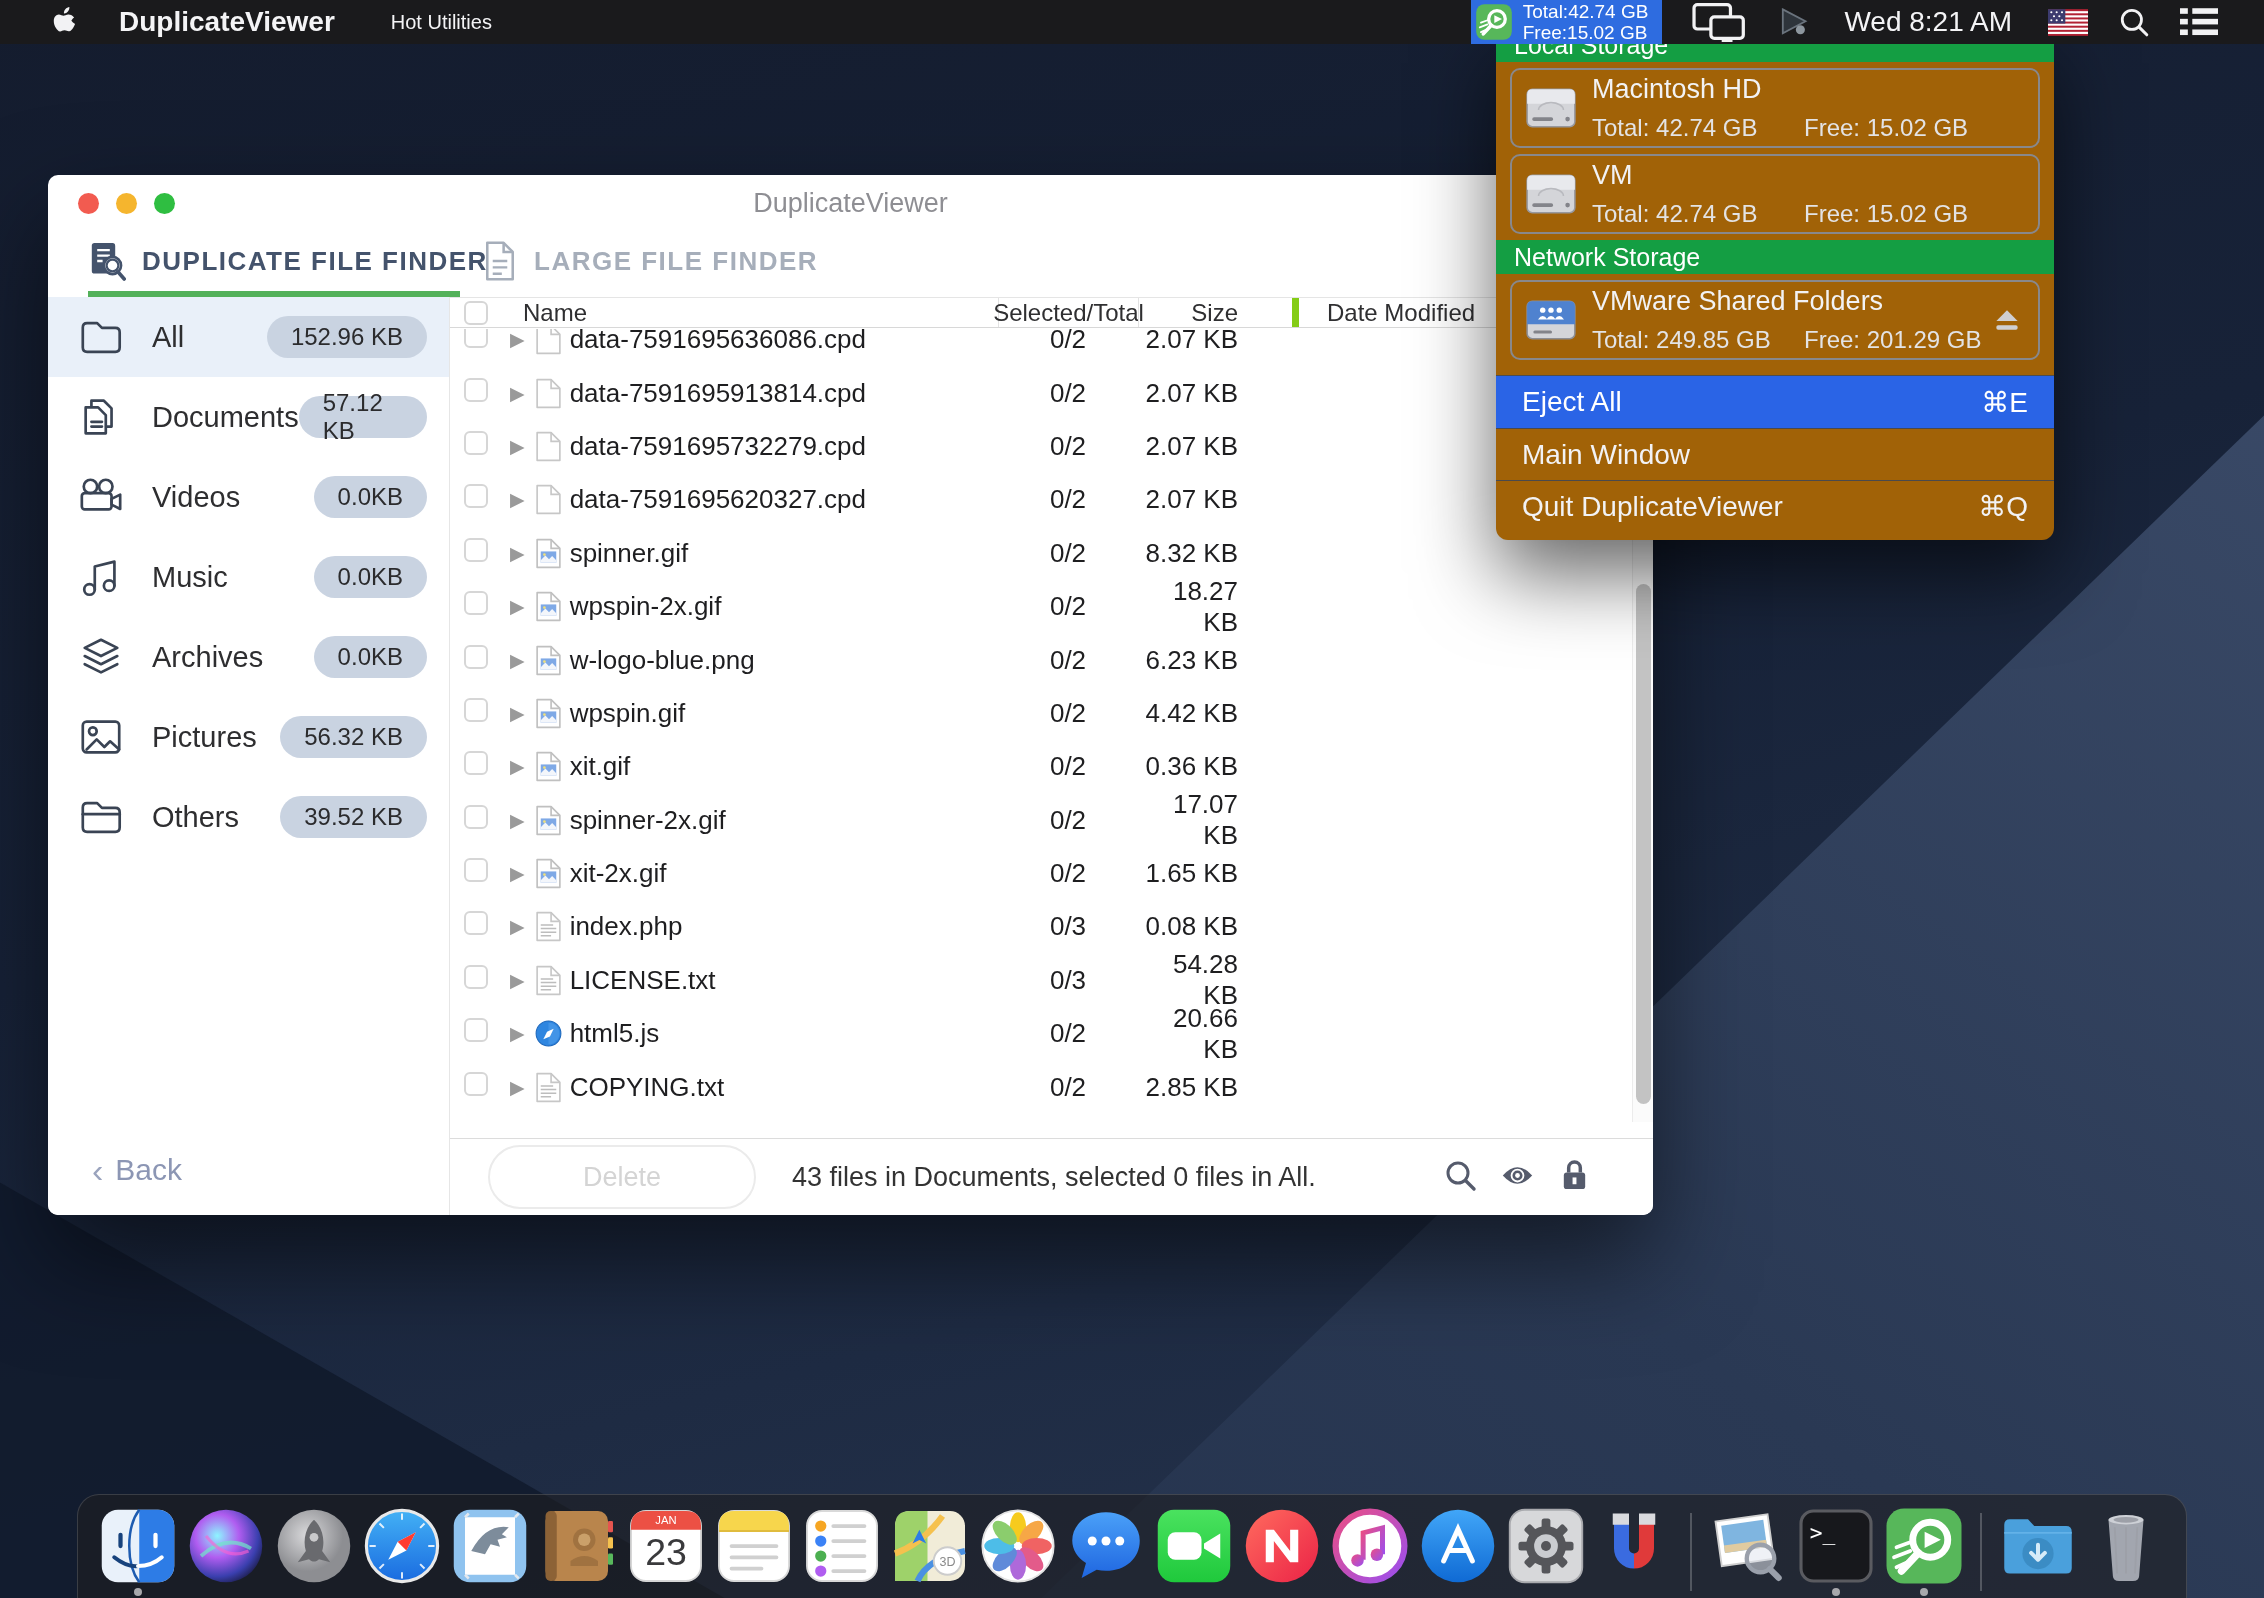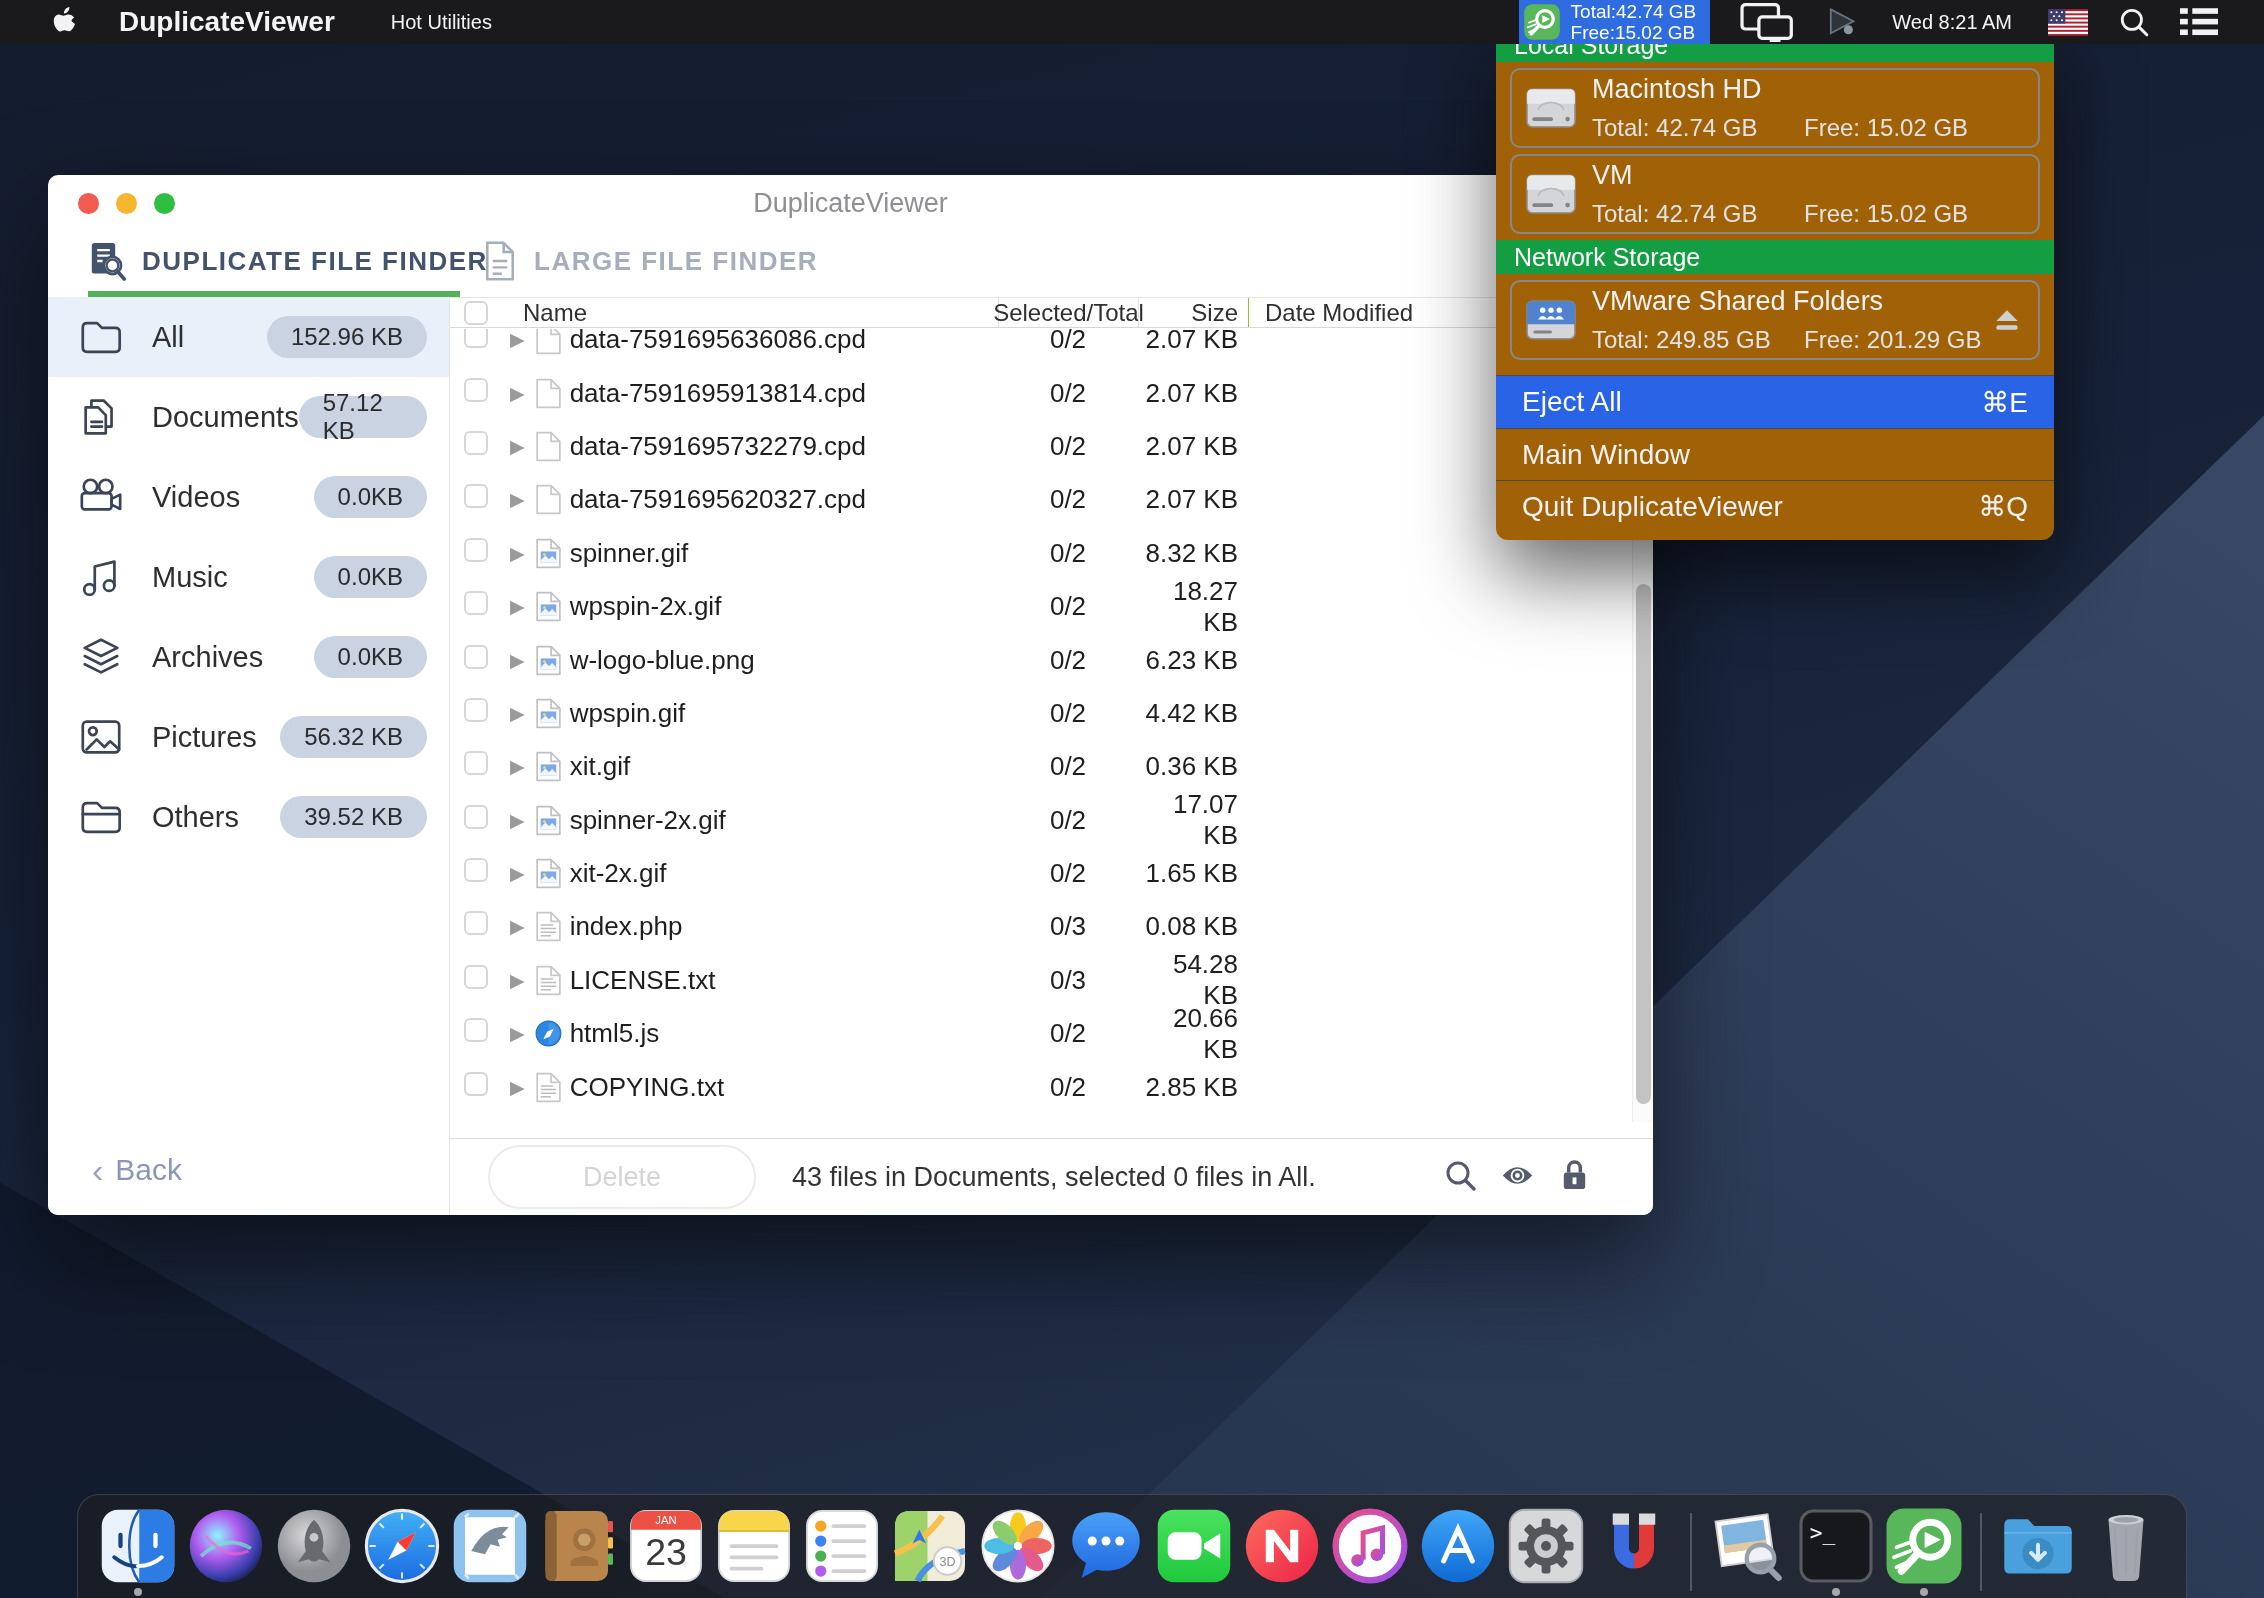--- a/index.html
+++ b/index.html
@@ -17,21 +17,21 @@
   .mb-apple{margin-left:52px;width:25px;height:30px;display:flex;align-items:center;}
   .mb-apple svg{width:25px;height:30px;}
   .mb-app{font-weight:700;font-size:28px;margin-left:42px;}
   .mb-menu{font-size:20px;margin-left:56px;}
   .mb-right{margin-left:auto;display:flex;align-items:center;height:100%;padding-right:46px;}
   .widget{display:flex;align-items:center;background:#2e6ce0;height:44px;padding:0 14px 0 4px;cursor:default;}
   .widget-icon{width:38px;height:38px;}
   .widget-icon svg{width:38px;height:38px;}
   .widget-text{margin-left:10px;font-size:19px;line-height:21px;font-weight:500;color:#fff;}
   .mb-ic{margin-left:30px;display:flex;align-items:center;}
-  .mb-clock{font-size:20px;margin-left:34px;}
+  .mb-clock{font-size:28px;margin-left:34px;}
   .mb-flag{margin-left:36px;width:40px;height:27px;}
   
   .window{position:absolute;left:48px;top:175px;width:1605px;height:1040px;background:#fff;
     border-radius:10px;box-shadow:0 45px 100px rgba(0,0,0,.55);z-index:10;overflow:hidden;}
   .light{position:absolute;top:18px;width:21px;height:21px;border-radius:50%;}
   .light.red{left:30px;background:#f25b50;}
   .light.yellow{left:68px;background:#f5b52e;}
   .light.green{left:106px;background:#2fbe41;}
   .win-title{position:absolute;top:0;left:0;right:0;height:56px;display:flex;align-items:center;
     justify-content:center;color:#8e8e93;font-size:27px;}
@@ -56,21 +56,21 @@
   .back-chev{font-size:34px;line-height:30px;color:#9aa3bd;}
   
   .main{position:absolute;left:402px;top:122px;right:0;bottom:93px;}
   .thead{position:absolute;top:0;left:0;right:0;height:31px;border-top:1px solid #e5e5e5;
     border-bottom:1px solid #d8d8d8;display:flex;align-items:center;font-size:24px;color:#2f2f31;background:#fff;z-index:2;}
   .th{height:100%;display:flex;align-items:center;}
   .th-check{width:58px;padding-left:14px;}
   .th-name{width:490px;padding-left:15px;}
   .th-sel{width:140px;justify-content:center;border-left:1px solid #e2e2e2;}
   .th-size{width:110px;justify-content:flex-end;padding-right:10px;border-left:1px solid #e2e2e2;}
-  .th-date{flex:1;padding-left:16px;border-left:1px solid #84cc16;}
+  .th-date{flex:1;padding-left:28px;border-left:7px solid #84cc16;margin-left:44px;}
   .checkbox{width:24px;height:24px;border:2px solid #d6d6d6;border-radius:6px;background:#fff;display:inline-block;}
   .rows{position:absolute;top:32px;left:0;right:21px;bottom:0;overflow:hidden;}
   .row{display:flex;align-items:center;height:53.4px;font-size:26px;color:#1e1e20;}
   .row:first-child{margin-top:-16px;}
   .cell-check{width:58px;padding-left:14px;}
   .cell-name{width:490px;display:flex;align-items:center;}
   .tri{color:#9a9a9a;font-size:19px;margin:0 10px 0 2px;}
   .f-ic{width:27px;height:31px;margin-right:8px;flex:none;}
   .f-ic svg{width:27px;height:31px;}
   .cell-sel{width:140px;text-align:center;}

